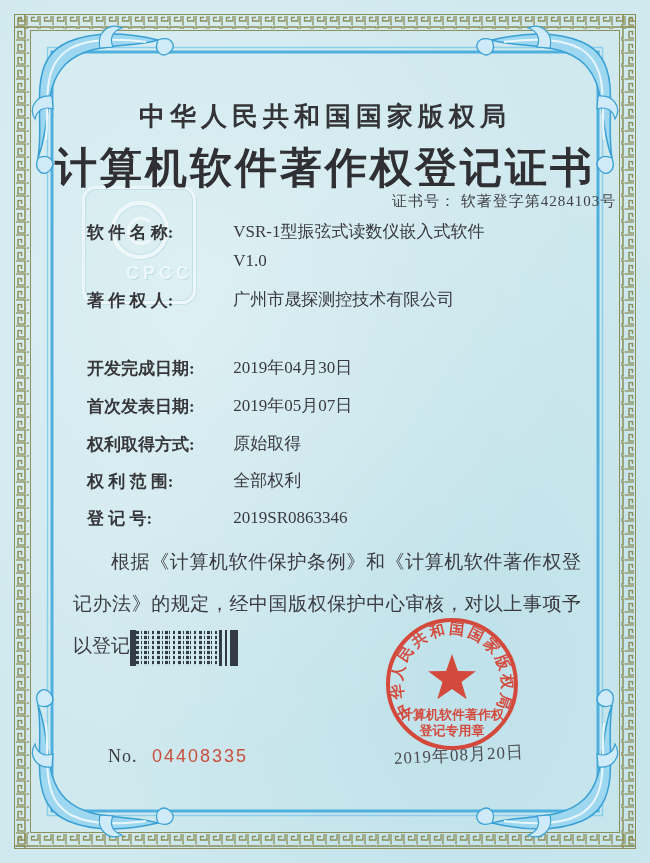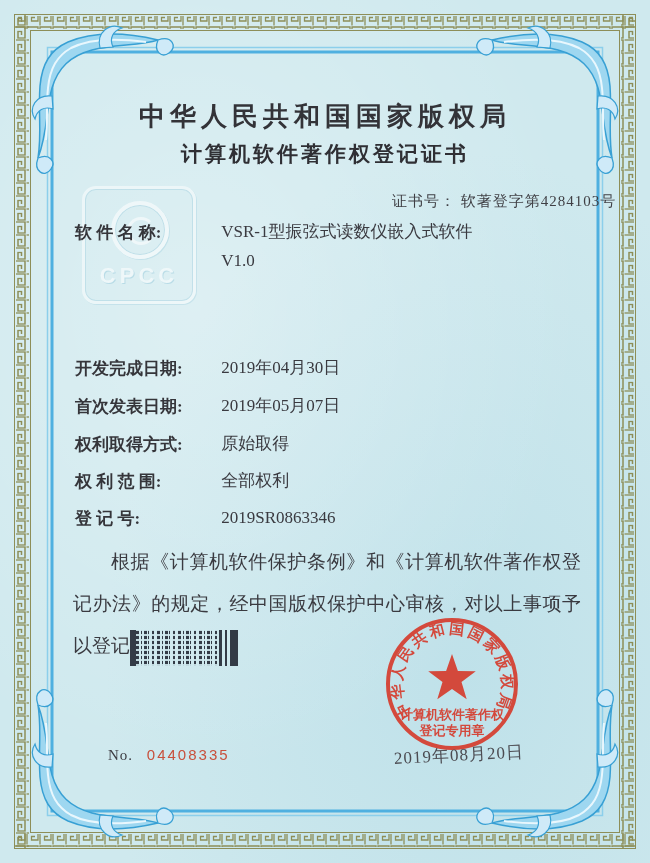--- a/index.html
+++ b/index.html
@@ -26,39 +26,39 @@
   .emboss .ring{
     position:absolute;left:26px;top:12px;width:50px;height:50px;border-radius:50%;
     border:4px solid rgba(255,255,255,0.95);
     box-shadow:inset 0 0 0 1px rgba(140,195,215,0.6), 1px 1px 0 rgba(140,195,215,0.5);
   }
   .emboss .ring:after{
     content:"";position:absolute;left:12px;top:12px;width:22px;height:22px;border-radius:50%;
     border:3px solid rgba(255,255,255,0.95);border-right-color:transparent;
   }
   .emboss .cpcc{
-    position:absolute;left:0;right:0;top:74px;text-align:center;
+    position:absolute;left:0;right:0;top:74px;text-align:right;
     font-family:"Liberation Sans","DejaVu Sans",sans-serif;
-    font-size:22px;font-weight:bold;letter-spacing:4px;
+    font-size:18px;font-weight:bold;letter-spacing:4px;
     color:rgba(255,255,255,0.95);text-shadow:1px 1px 0 rgba(140,195,215,0.7);
   }
   
   .authority{
     position:absolute;left:0;top:99px;width:100%;text-align:center;
     font-size:26px;font-weight:bold;letter-spacing:5px;color:#333338;
   }
   .title{
     position:absolute;left:0;top:140px;width:100%;text-align:center;
-    font-size:21px;font-weight:bold;letter-spacing:3px;color:#2f2f34;
+    font-size:42px;font-weight:bold;letter-spacing:3px;color:#2f2f34;
   }
   .certno{
     position:absolute;left:392px;top:192px;font-size:15px;color:#3f3f44;letter-spacing:1px;
   }
   
-  .row{position:absolute;left:75px;font-size:17px;white-space:nowrap;}
+  .row{position:absolute;left:87px;font-size:17px;white-space:nowrap;}
   .row .lbl{display:inline-block;width:124px;font-weight:bold;color:#35353a;vertical-align:top;}
   .row .vals{display:inline-block;margin-left:18px;vertical-align:top;}
   .row .val{line-height:22px;color:#3a3a40;}
   .row .val2{line-height:22px;margin-top:7px;color:#3a3a40;}
   .r0{top:221px}.r1{top:289px}.r2{top:357px}.r3{top:395px}
   .r4{top:433px}.r5{top:470px}.r6{top:507px}
   
   .statement{
     position:absolute;left:73px;top:541px;width:508px;
     font-size:19px;line-height:42px;text-indent:2em;color:#3a3a40;text-align:justify;
@@ -79,21 +79,21 @@
     background:repeating-linear-gradient(90deg,#333b46 0 3px,#cfe9ee 3px 6px,#333b46 6px 8px,#cfe9ee 8px 11px);
   }
   
   .sealwrap{position:absolute;left:384px;top:616px;width:136px;height:136px;opacity:0.9;}
   .seal-date{
     position:absolute;left:394px;top:747px;width:150px;
     font-size:17px;letter-spacing:1px;color:#4c4c52;
     transform:rotate(-3deg);transform-origin:left center;
   }
   
-  .serial{position:absolute;left:108px;top:746px;font-size:15px;white-space:nowrap;}
+  .serial{position:absolute;left:108px;top:746px;font-size:18px;white-space:nowrap;}
   .serial .no{color:#3c3c42;letter-spacing:1px;}
   .serial .num{color:#c8503c;letter-spacing:2px;margin-left:10px;font-family:"Liberation Sans","DejaVu Sans",sans-serif;}
 </style>
 </head>
 <body>
 
 <div class="cert">
 
   <svg class="layer" width="650" height="863" viewBox="0 0 650 863" aria-hidden="true">
     <defs>
@@ -147,20 +147,24 @@
     <span>软著登字第4284103号</span>
   </div>
 
   <div class="row r0">
     <span class="lbl">软 件 名 称:</span>
     <span class="vals">
       <div class="val">VSR-1型振弦式读数仪嵌入式软件</div>
       <div class="val2">V1.0</div>
     </span>
   </div>
+  <div class="row r1">
+    <span class="lbl">著 作 权 人:</span>
+    <span class="vals"><div class="val">广州市晟探测控技术有限公司</div></span>
+  </div>
   <div class="row r2">
     <span class="lbl">开发完成日期:</span>
     <span class="vals"><div class="val">2019年04月30日</div></span>
   </div>
   <div class="row r3">
     <span class="lbl">首次发表日期:</span>
     <span class="vals"><div class="val">2019年05月07日</div></span>
   </div>
   <div class="row r4">
     <span class="lbl">权利取得方式:</span>

